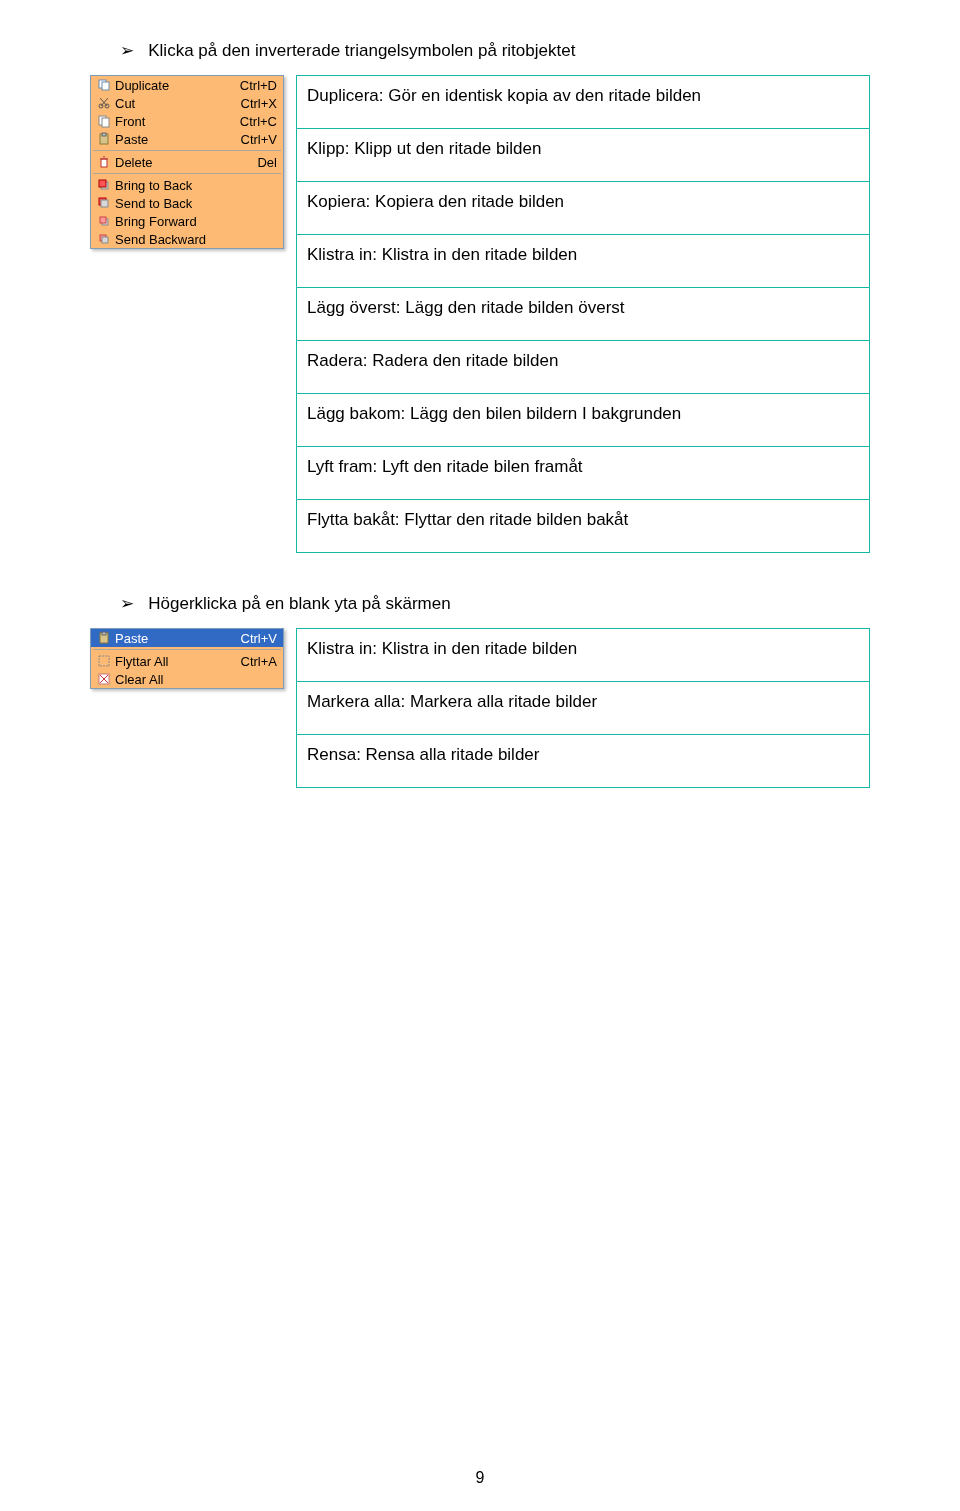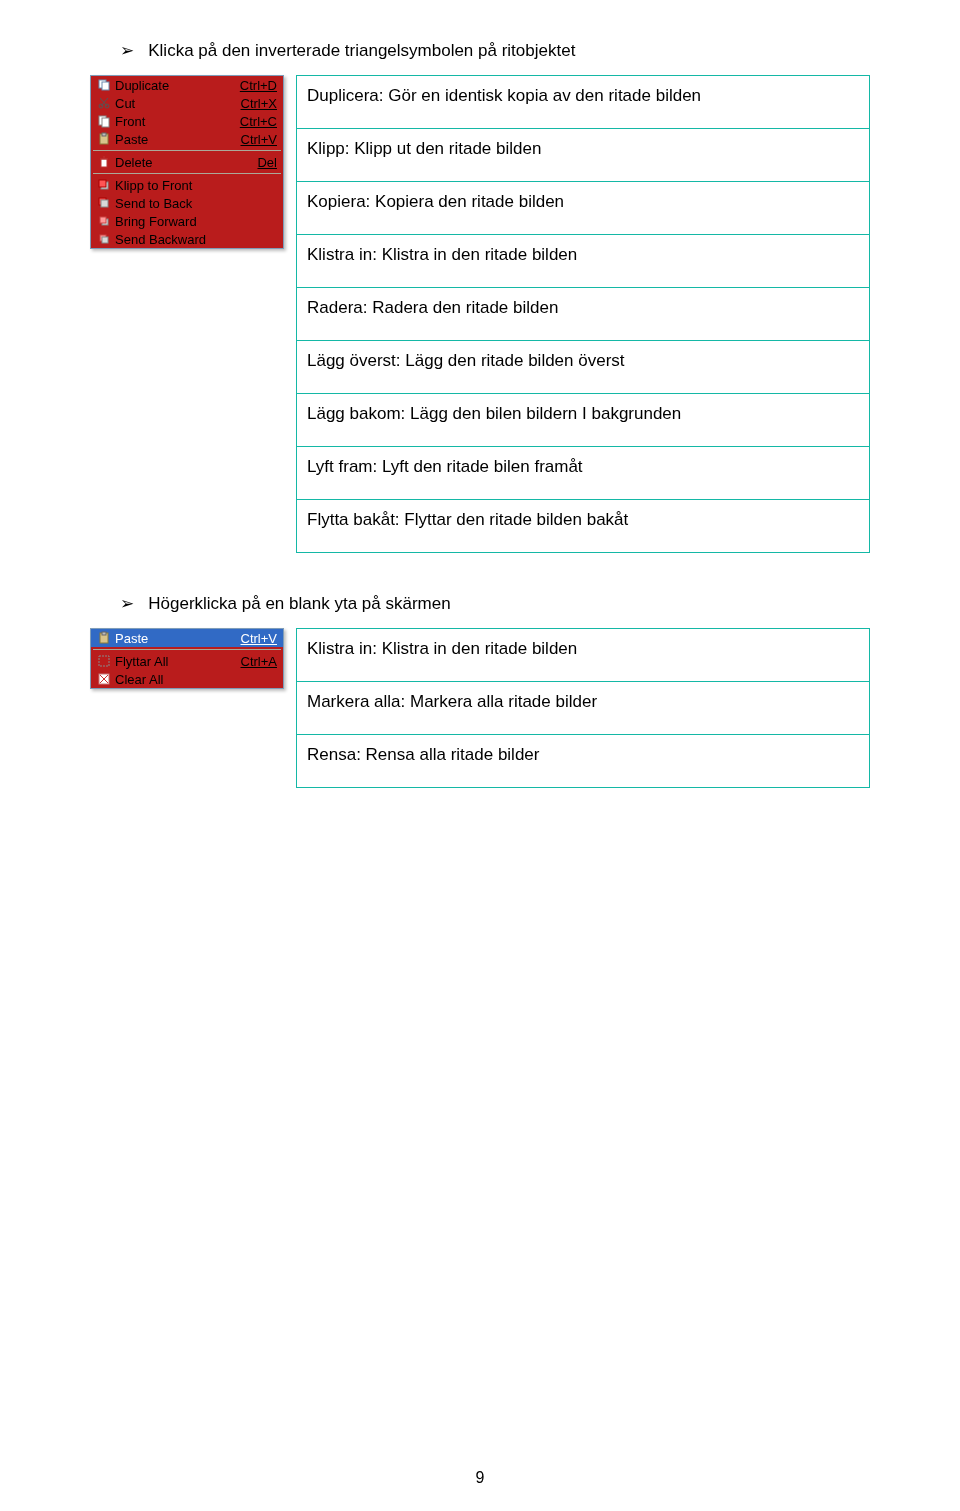--- a/index.html
+++ b/index.html
@@ -45,21 +45,21 @@
   }
   .desc-table td {
     border: 1px solid #14b8a6;
     padding: 10px 10px 22px 10px;
     font-size: 17px;
     vertical-align: top;
   }
   
   .ctxmenu {
     border: 1px solid #7f9db9;
-    background: #b91c1c;
+    background: #fdba74;
     font-family: Tahoma, Arial, sans-serif;
     font-size: 13px;
     color: #000000;
     box-shadow: 2px 2px 3px rgba(0,0,0,0.25);
   }
   .ctxmenu .mi {
     display: flex;
     align-items: center;
     padding: 1px 6px 1px 4px;
     white-space: nowrap;
@@ -71,21 +71,20 @@
     align-items: center;
     justify-content: center;
     margin-right: 2px;
   }
   .ctxmenu .mi .lbl {
     flex: 1 1 auto;
     padding-right: 14px;
   }
   .ctxmenu .mi .sc {
     color: #000000;
-    text-decoration: underline;
   }
   .ctxmenu .sep {
     height: 0;
     border-top: 1px solid #aca899;
     margin: 2px 2px;
   }
   .ctxmenu .mi.sel {
     background: #316ac5;
     color: #ffffff;
   }
@@ -168,21 +167,21 @@
           <span class="sc">Del</span>
         </div>
         <div class="sep"></div>
         <div class="mi">
           <span class="ic">
             <svg viewBox="0 0 14 14">
                 <rect x="4" y="4" width="7" height="7" fill="#d8d8d8" stroke="#888"></rect>
                 <rect x="2" y="2" width="7" height="7" fill="#f55" stroke="#a00"></rect>
               </svg>
           </span>
-          <span class="lbl">Klipp to Front</span>
+          <span class="lbl">Bring to Back</span>
         </div>
         <div class="mi">
           <span class="ic">
             <svg viewBox="0 0 14 14">
                 <rect x="2" y="2" width="7" height="7" fill="#f55" stroke="#a00"></rect>
                 <rect x="4" y="4" width="7" height="7" fill="#d8d8d8" stroke="#888"></rect>
               </svg>
           </span>
           <span class="lbl">Send to Back</span>
         </div>
@@ -215,24 +214,24 @@
       <tr>
             <td>Klipp: Klipp ut den ritade bilden</td>
           </tr>
       <tr>
             <td>Kopiera: Kopiera den ritade bilden</td>
           </tr>
       <tr>
             <td>Klistra in: Klistra in den ritade bilden</td>
           </tr>
       <tr>
+            <td>Lägg överst: Lägg den ritade bilden överst</td>
+          </tr>
+      <tr>
             <td>Radera: Radera den ritade bilden</td>
-          </tr>
-      <tr>
-            <td>Lägg överst: Lägg den ritade bilden överst</td>
           </tr>
       <tr>
             <td>Lägg bakom: Lägg den bilen bildern I bakgrunden</td>
           </tr>
       <tr>
             <td>Lyft fram: Lyft den ritade bilen framåt</td>
           </tr>
       <tr>
             <td>Flytta bakåt: Flyttar den ritade bilden bakåt</td>
           </tr>

